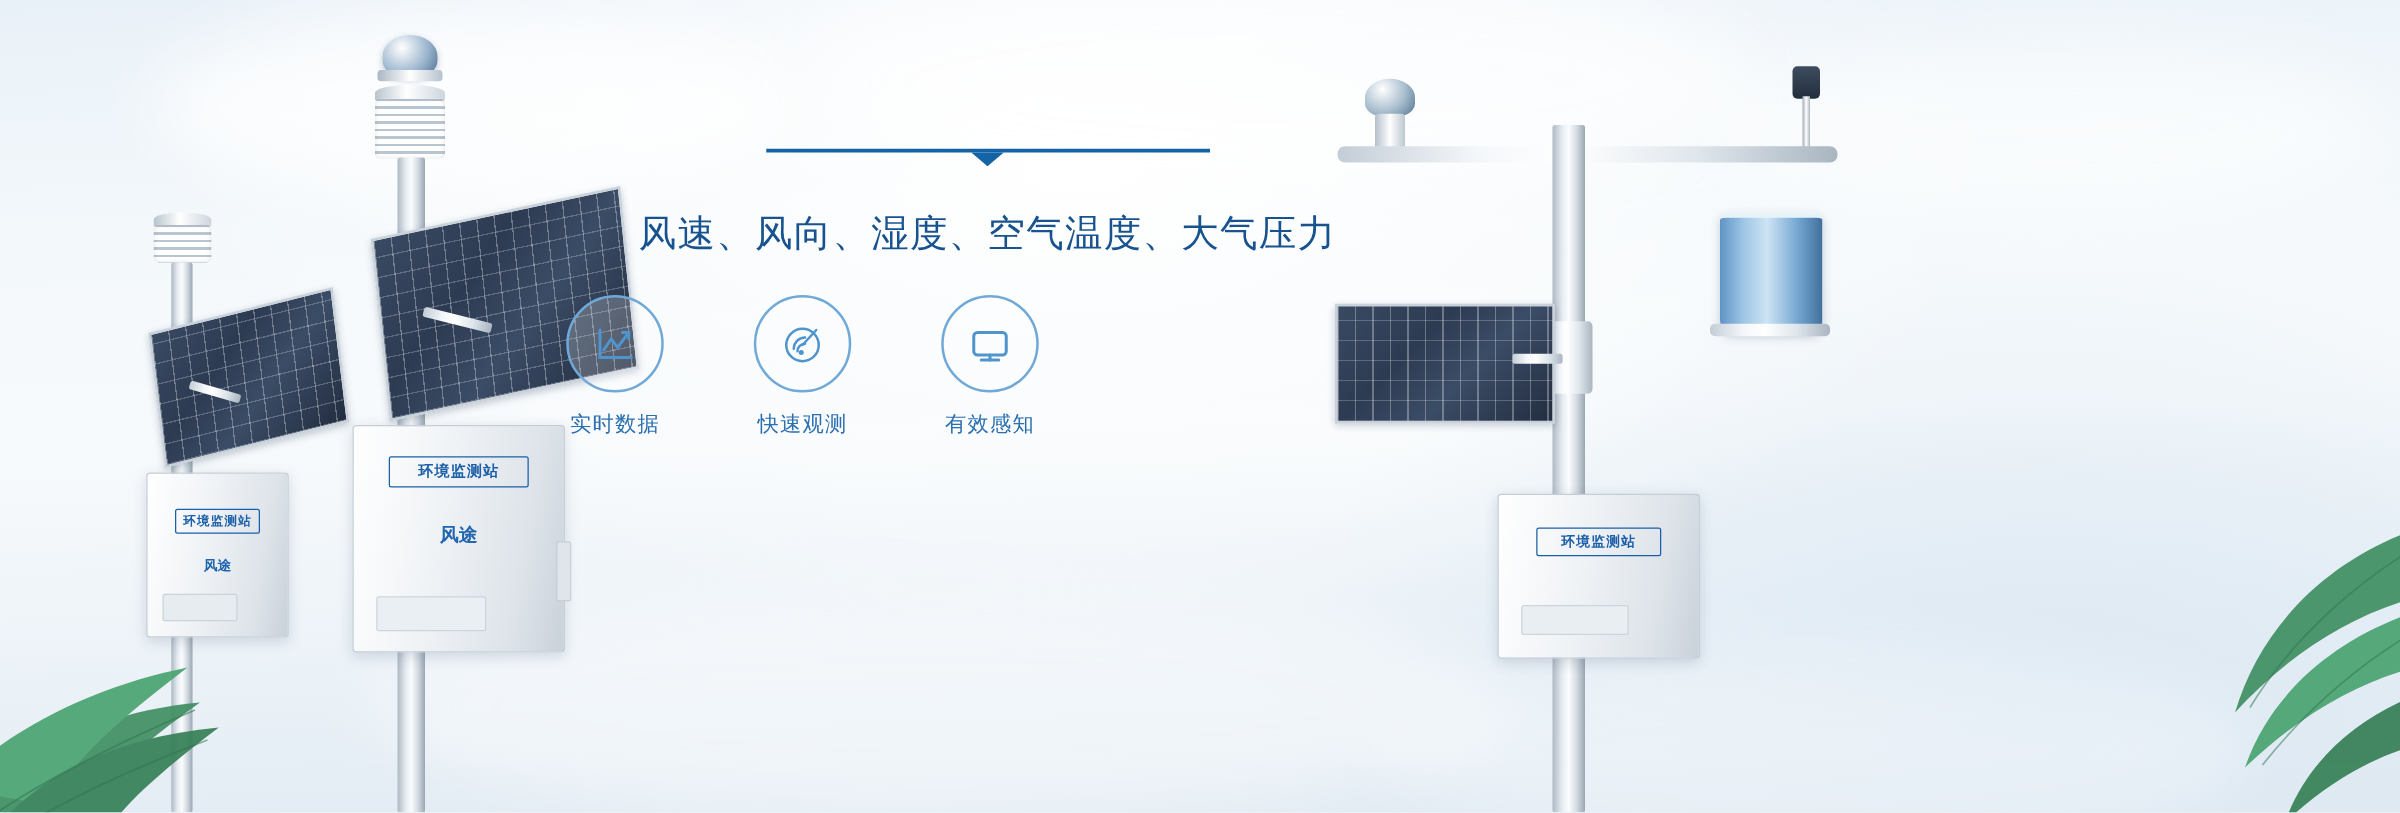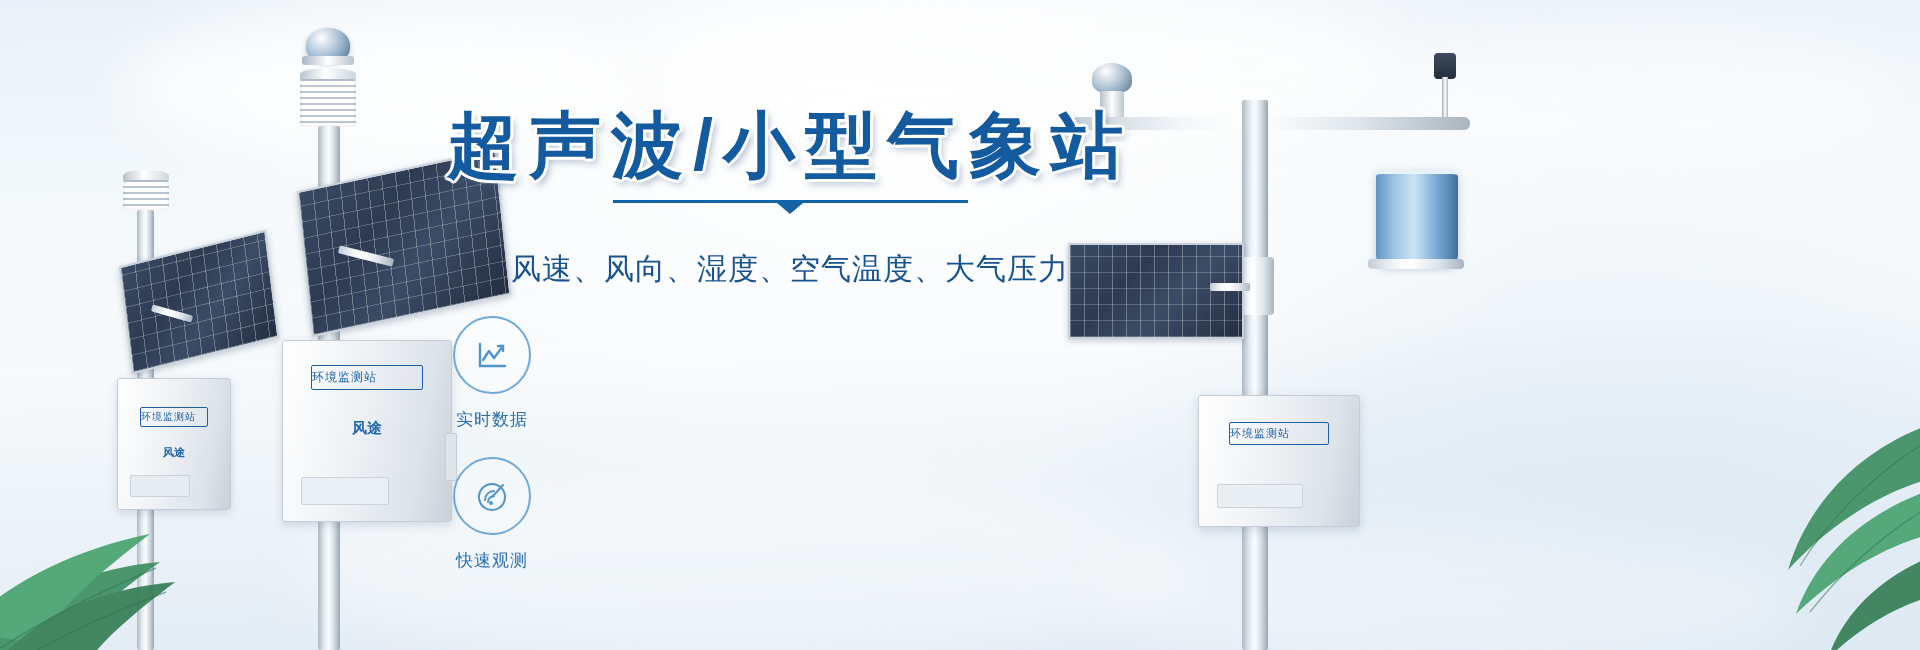--- a/index.html
+++ b/index.html
@@ -32,21 +32,21 @@
 
   .panel{position:absolute;
     background:
       repeating-linear-gradient(90deg, rgba(255,255,255,.30) 0 1px, rgba(0,0,0,0) 1px 14px),
       repeating-linear-gradient(0deg, rgba(255,255,255,.22) 0 1px, rgba(0,0,0,0) 1px 16px),
       linear-gradient(135deg,#394a63 0%,#2d3b52 35%,#3b4c66 60%,#222d40 100%);
     border:2px solid #c9d2db;box-shadow:0 2px 6px rgba(40,60,90,.25);}
 
   .box{position:absolute;background:linear-gradient(100deg,#ffffff 0%,#f0f3f6 40%,#dde3e9 78%,#c9d1d9 100%);
     border:1px solid #c5ced7;border-radius:3px;box-shadow:0 3px 10px rgba(60,80,110,.18);}
-  .box .bl{position:absolute;left:0;right:0;color:#1b5fa8;font-weight:400;letter-spacing:1px;}
+  .box .bl{position:absolute;left:0;right:0;color:#1b5fa8;text-align:center;font-weight:700;letter-spacing:1px;}
   .boxlogo{position:absolute;left:0;right:0;text-align:center;color:#2166ae;font-weight:700;}
 
   .sensor{position:absolute;}
   .sensor .cap{position:absolute;left:0;right:0;top:0;height:12px;border-radius:50% 50% 0 0;
     background:linear-gradient(90deg,#b9c4ce,#ffffff 45%,#cdd6de);}
   .sensor .fins{position:absolute;left:0;right:0;
     background:repeating-linear-gradient(0deg,#ffffff 0 4px,#b9c5d0 4px 6px);
     border-radius:4px;box-shadow:inset 0 0 4px rgba(0,0,0,.12);}
 
   .leafL{position:absolute;left:-40px;bottom:-20px;width:330px;height:240px;}
@@ -61,21 +61,21 @@
       2px 2px 0 #ffffff, -2px 2px 0 #ffffff, 2px -2px 0 #ffffff, -2px -2px 0 #ffffff,
       0 3px 0 #ffffff, 3px 0 0 #ffffff, 0 -3px 0 #ffffff, -3px 0 0 #ffffff,
       4px 5px 7px rgba(70,100,140,.40);
   }
   .divider{position:relative;width:355px;margin:14px auto 0;height:14px;}
   .divider .ln{position:absolute;left:0;top:0;width:100%;height:3px;background:#1464a5;}
   .divider .tri{position:absolute;left:50%;top:3px;margin-left:-13px;width:0;height:0;
     border-left:13px solid transparent;border-right:13px solid transparent;border-top:11px solid #1464a5;}
   .sub{margin-top:32px;color:#18538f;font-size:30px;line-height:1.55;letter-spacing:1px;white-space:nowrap;}
 
-  .features{display:flex;justify-content:flex-start;gap:26px;margin-top:24px;flex-direction:column;}
+  .features{display:flex;justify-content:flex-start;gap:46px;margin-top:24px;}
   .feature{width:104px;text-align:center;}
   .circle{width:74px;height:74px;margin:0 auto;border-radius:50%;border:2px solid #70a9d8;
     display:flex;align-items:center;justify-content:center;background:rgba(255,255,255,.22);}
   .flabel{margin-top:14px;font-size:17px;color:#2a6fb0;letter-spacing:1px;white-space:nowrap;}
 </style>
 </head>
 <body>
 
 <div id="banner">
 
@@ -176,21 +176,20 @@
       <path d="M330,150 C272,168 226,206 208,258 C246,222 288,200 330,192 Z" fill="#357f55"></path>
     </g>
     <g stroke="#2f7550" stroke-width="1.4" opacity=".5" fill="none">
       <path d="M326,30 C268,62 214,110 180,166"></path>
       <path d="M328,96 C276,124 228,164 190,212"></path>
     </g>
   </svg>
 
   <div class="content">
 
-    <div class="title">超声波/小型气象站</div>
 
     <div class="divider">
       <div class="ln"></div>
       <div class="tri"></div>
     </div>
 
     <div class="sub">风速、风向、湿度、空气温度、大气压力</div>
 
     <div class="features">
 
@@ -211,17 +210,27 @@
             <circle cx="20" cy="21" r="13" stroke="#4f94cd" stroke-width="2" fill="none"></circle>
             <path d="M13 24 A9 9 0 0 1 22 15" stroke="#4f94cd" stroke-width="2" fill="none" stroke-linecap="round"></path>
             <path d="M16 26 A6 6 0 0 1 22 20" stroke="#4f94cd" stroke-width="2" fill="none" stroke-linecap="round"></path>
             <circle cx="19" cy="27" r="2" fill="#4f94cd"></circle>
             <path d="M20 21 L31 9" stroke="#4f94cd" stroke-width="2" stroke-linecap="round"></path>
           </svg>
         </div>
         <div class="flabel">快速观测</div>
       </div>
 
+      <div class="feature">
+        <div class="circle">
+          <svg width="40" height="40" viewBox="0 0 40 40">
+            <rect x="7" y="11" width="26" height="18" rx="3" stroke="#4f94cd" stroke-width="2.4" fill="none"></rect>
+            <path d="M20 29 V33" stroke="#4f94cd" stroke-width="2.4" stroke-linecap="round"></path>
+            <path d="M13 33 H27" stroke="#4f94cd" stroke-width="2.4" stroke-linecap="round"></path>
+          </svg>
+        </div>
+        <div class="flabel">有效感知</div>
+      </div>
 
 
     </div>
   </div>
 </div>
 
 </body></html>

